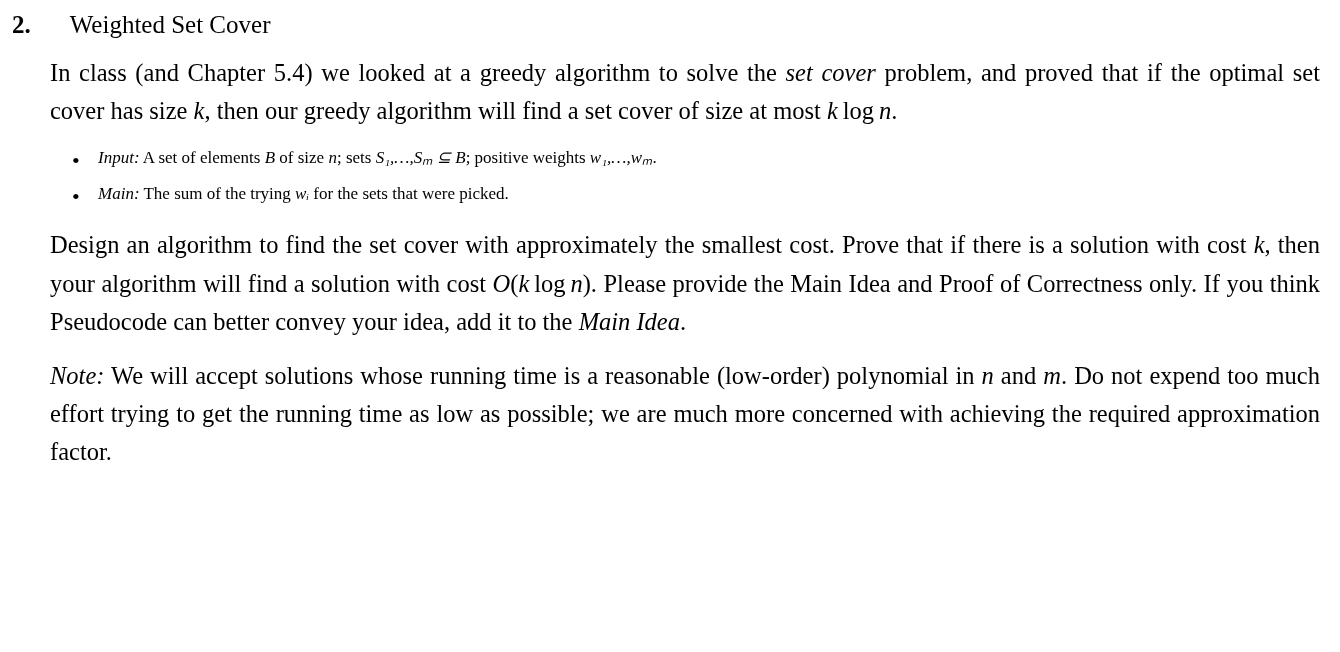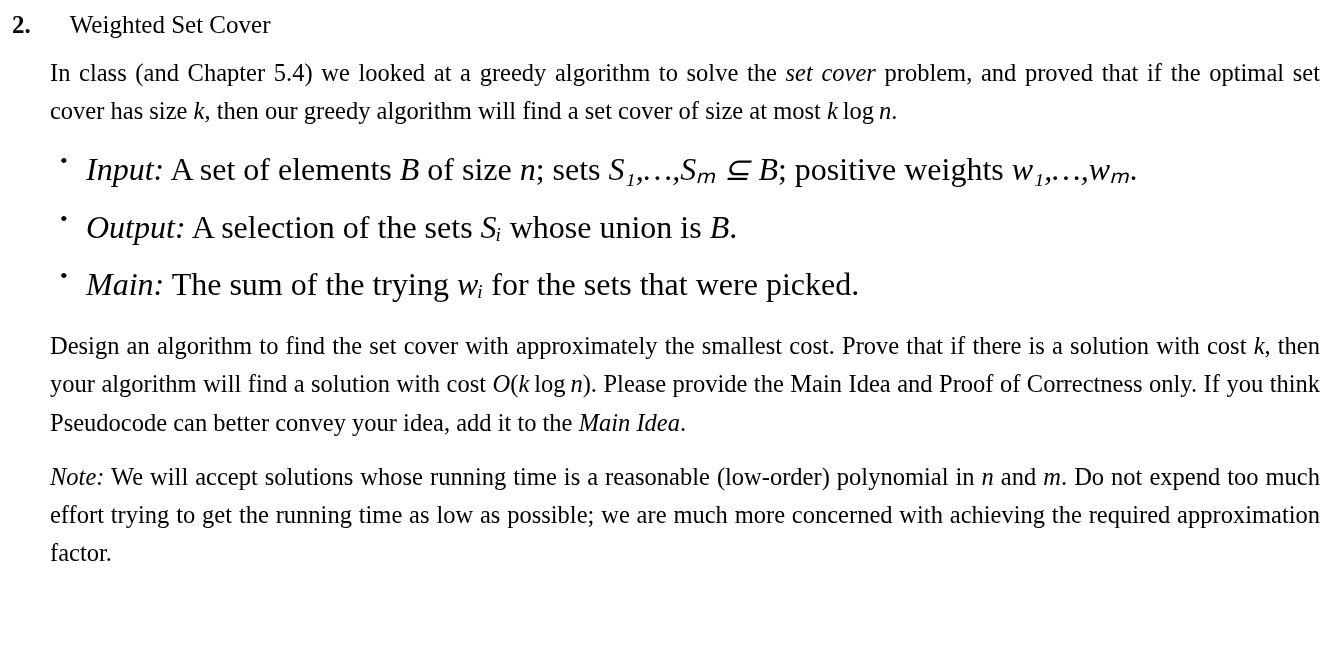--- a/index.html
+++ b/index.html
@@ -60,23 +60,23 @@
   .para.tight {
     margin-bottom: 14px;
   }
   .bullets {
     margin: 6px 0 20px 0;
     padding: 0;
     list-style: none;
   }
   .bullets li {
     position: relative;
-    margin-left: 36px;
+    margin-left: 48px;
     margin-bottom: 11px;
-    font-size: 32px;
+    font-size: 17px;
     line-height: 1.45;
   }
   .bullets li::before {
     content: "\2022";
     position: absolute;
     left: -26px;
     top: -1px;
     font-size: 22px;
   }
   i, .it {
@@ -107,23 +107,20 @@
       <div class="para">
         <span>In class (and Chapter 5.4) we looked at a greedy algorithm to solve the </span><i>set cover</i><span> problem, and proved that if the optimal set cover has size </span><span class="mathvar">k</span><span>, then our greedy algorithm will find a set cover of size at most </span><span class="nowrap"><span class="mathvar">k</span><span class="op"> log </span><span class="mathvar">n</span></span><span>.</span>
       </div>
 
 
       <ul class="bullets">
         <li>
           <i>Input:</i><span> A set of elements </span><span class="mathvar">B</span><span> of size </span><span class="mathvar">n</span><span>; sets </span><span class="mathvar nowrap">S₁,…,Sₘ ⊆ B</span><span>; positive weights </span><span class="mathvar nowrap">w₁,…,wₘ</span><span>.</span>
         </li>
         <li>
-          <i>Output:</i><span> A selection of the sets </span><span class="mathvar">Sᵢ</span><span> whose union is </span><span class="mathvar">B</span><span>.</span>
-        </li>
-        <li>
           <i>Main:</i><span> The sum of the trying </span><span class="mathvar">wᵢ</span><span> for the sets that were picked.</span>
         </li>
       </ul>
 
       <div class="para">
         <span>Design an algorithm to find the set cover with approximately the smallest cost. Prove that if there is a solution with cost </span><span class="mathvar">k</span><span>, then your algorithm will find a solution with cost </span><span class="nowrap"><span class="mathvar">O</span>(<span class="mathvar">k</span><span class="op"> log </span><span class="mathvar">n</span>)</span><span>. Please provide the Main Idea and Proof of Correctness only. If you think Pseudocode can better convey your idea, add it to the </span><i>Main Idea</i><span>.</span>
       </div>
 
       <div class="para">
         <i>Note:</i><span> We will accept solutions whose running time is a reasonable (low-order) polynomial in </span><span class="mathvar">n</span><span> and </span><span class="mathvar">m</span><span>. Do not expend too much effort trying to get the running time as low as possible; we are much more concerned with achieving the required approximation factor.</span>

